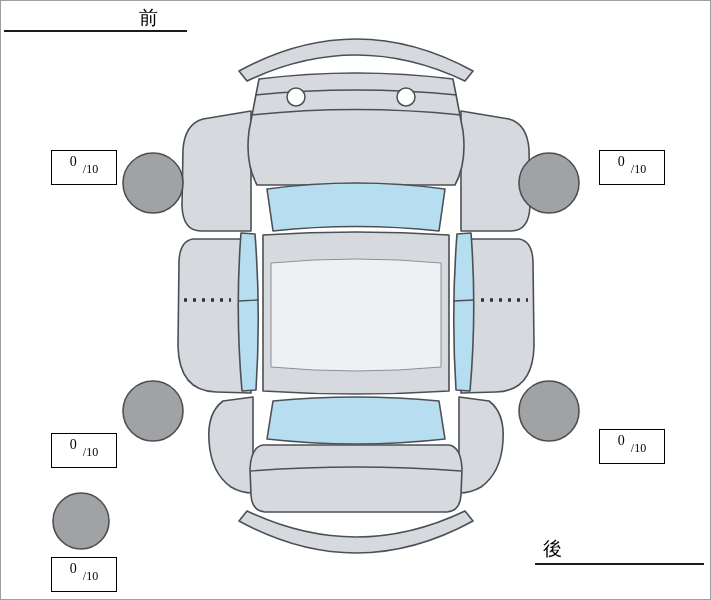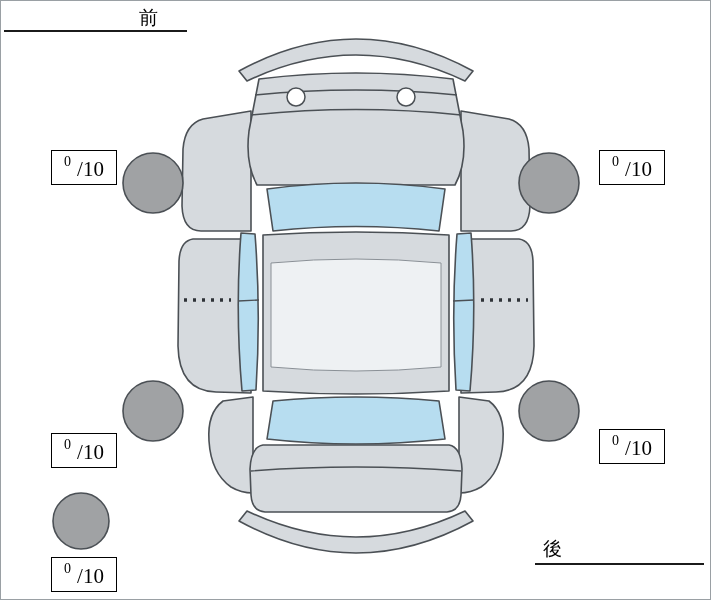--- a/index.html
+++ b/index.html
@@ -7,21 +7,21 @@
   .canvas { position:relative; width:711px; height:600px; background:#ffffff; border:1px solid #9aa0a4; overflow:hidden; }
   .svg-layer { position:absolute; left:0; top:0; width:711px; height:600px; }
 
   .jp-label { position:absolute; font-size:19px; line-height:22px; color:#000; letter-spacing:1px; }
   .rule { position:absolute; height:0; border-top:2px solid #1b1b1b; }
 
   .score-box { position:absolute; width:66px; height:35px; background:#ffffff; border:1px solid #000;
                display:flex; align-items:center; justify-content:center;
                font-family:"Liberation Serif", serif; color:#000; }
   .score-num { font-size:14px; transform:translateY(-6px); margin-right:6px; }
-  .score-den { font-size:21px; transform:translateY(2px); }
+  .score-den { font-size:12px; transform:translateY(2px); }
 
   
   .body-part { fill:#d6dade; stroke:#4b5055; stroke-width:1.6; stroke-linejoin:round; }
   .window    { fill:#b7ddf0; stroke:#4b5055; stroke-width:1.6; stroke-linejoin:round; }
   .tire      { fill:#a0a2a4; stroke:#4b5055; stroke-width:1.6; }
   .line      { fill:none; stroke:#4b5055; stroke-width:1.4; }
   .inner     { fill:#eef1f3; stroke:#8a9096; stroke-width:1; }
   .dotline   { fill:none; stroke:#2e3237; stroke-width:3.5; stroke-dasharray:3 6; }
   .white-circle { fill:#ffffff; stroke:#4b5055; stroke-width:1.5; }
 </style>

